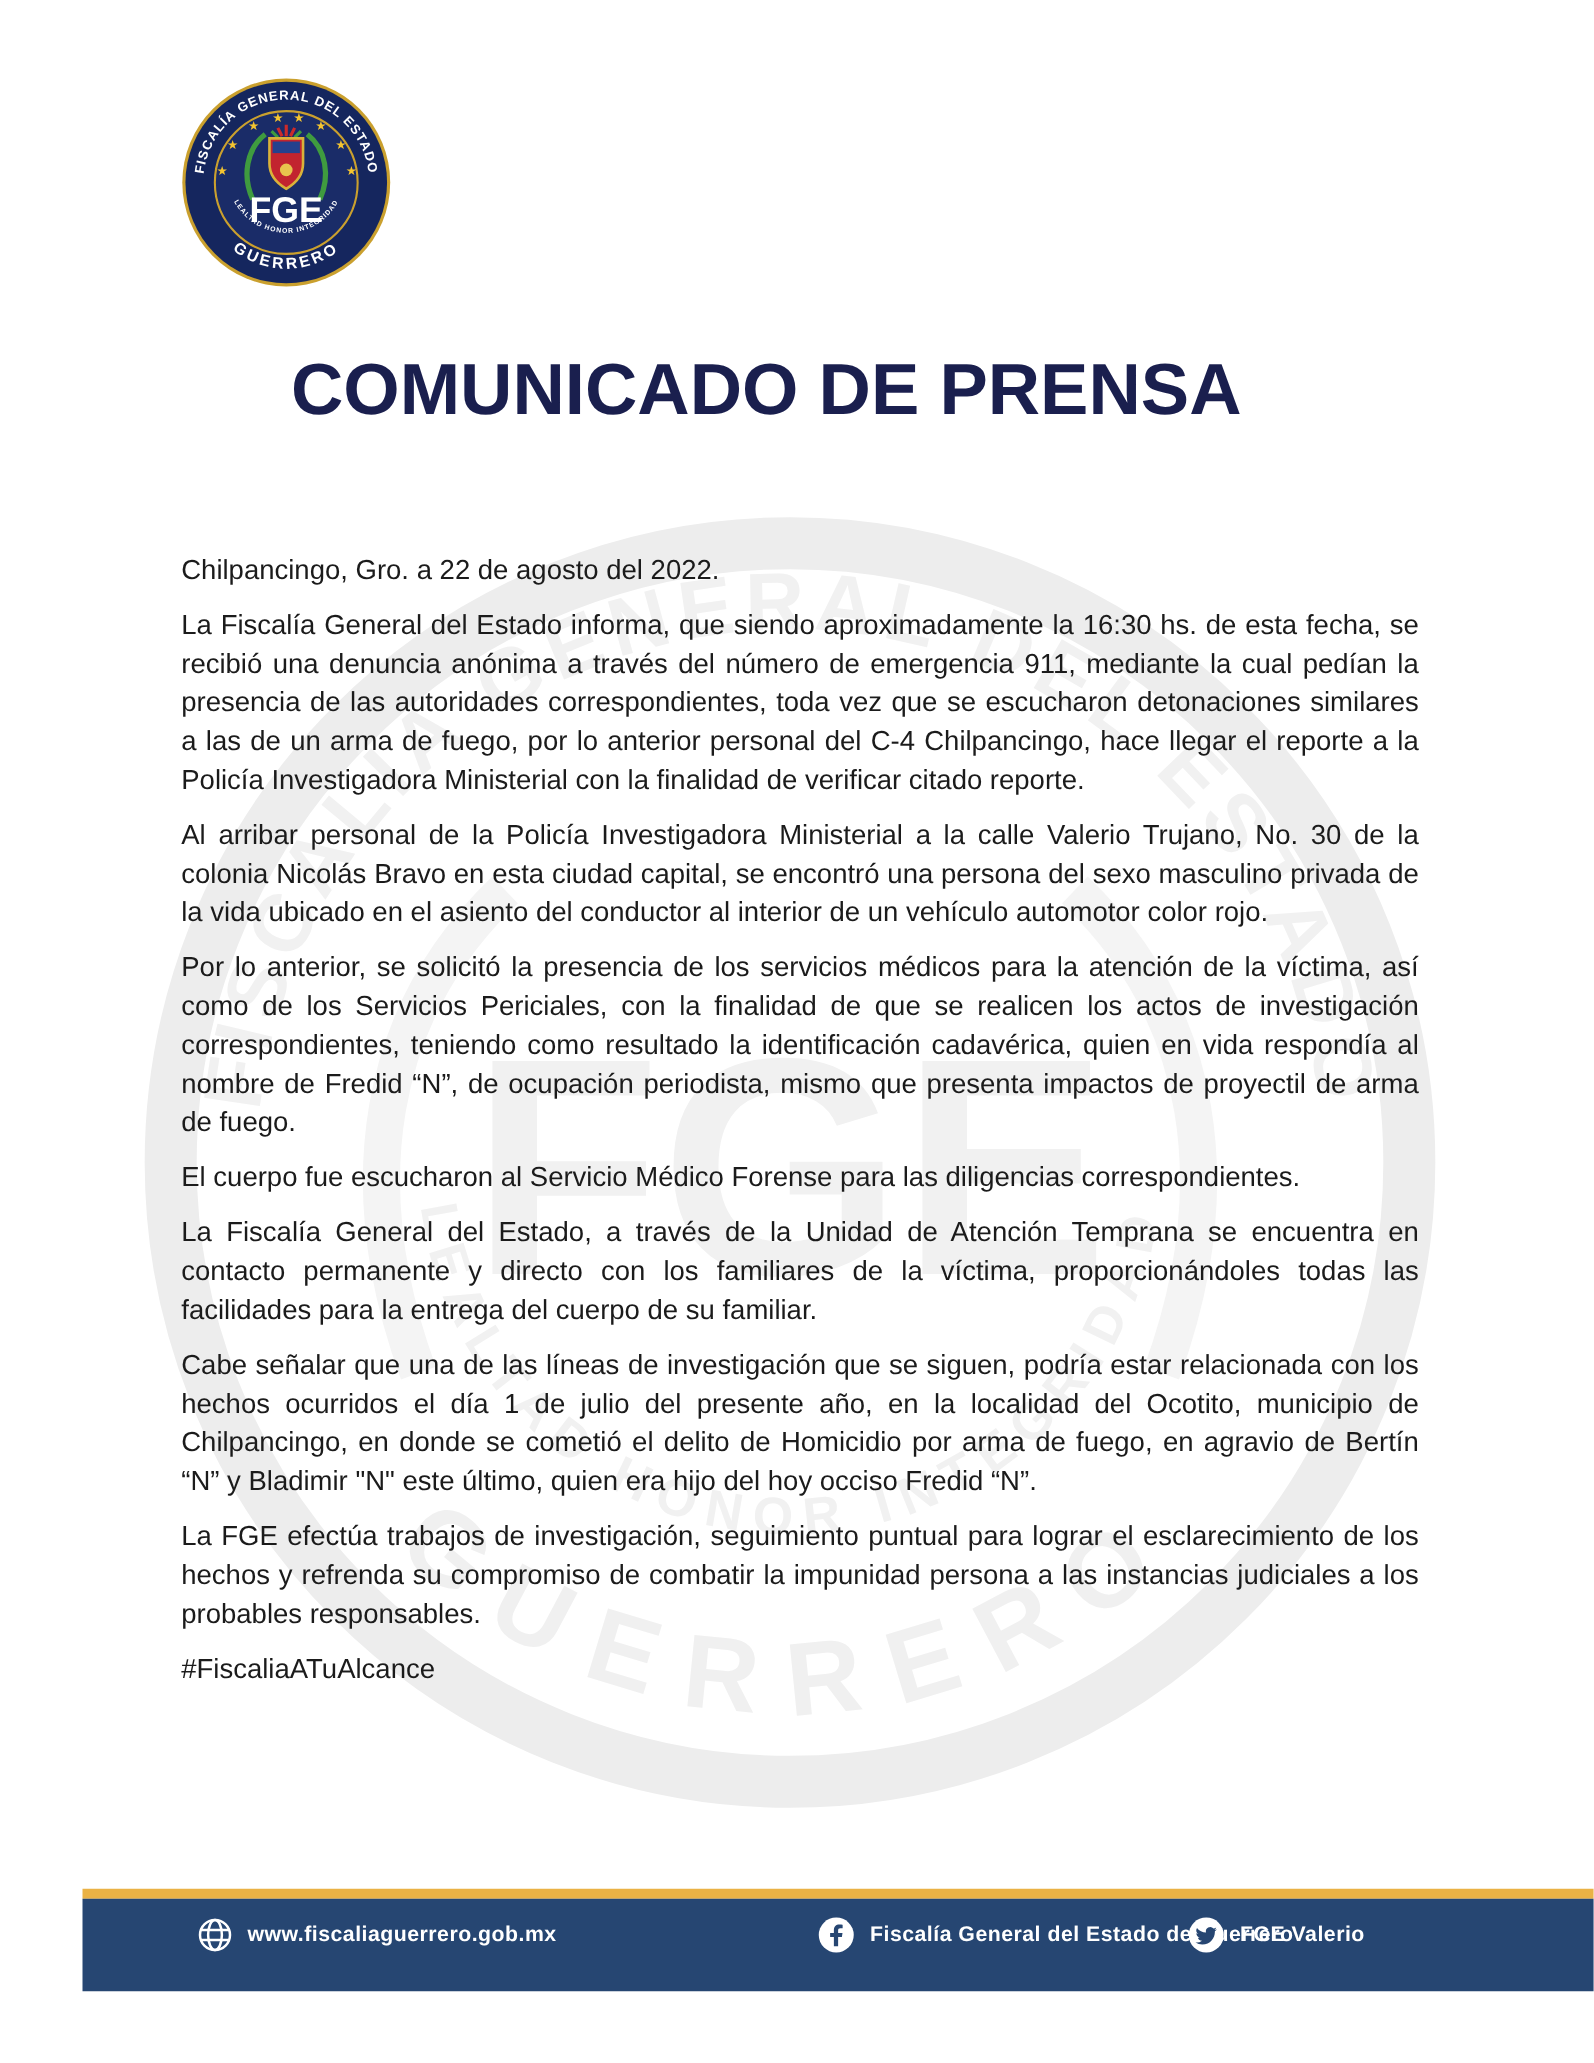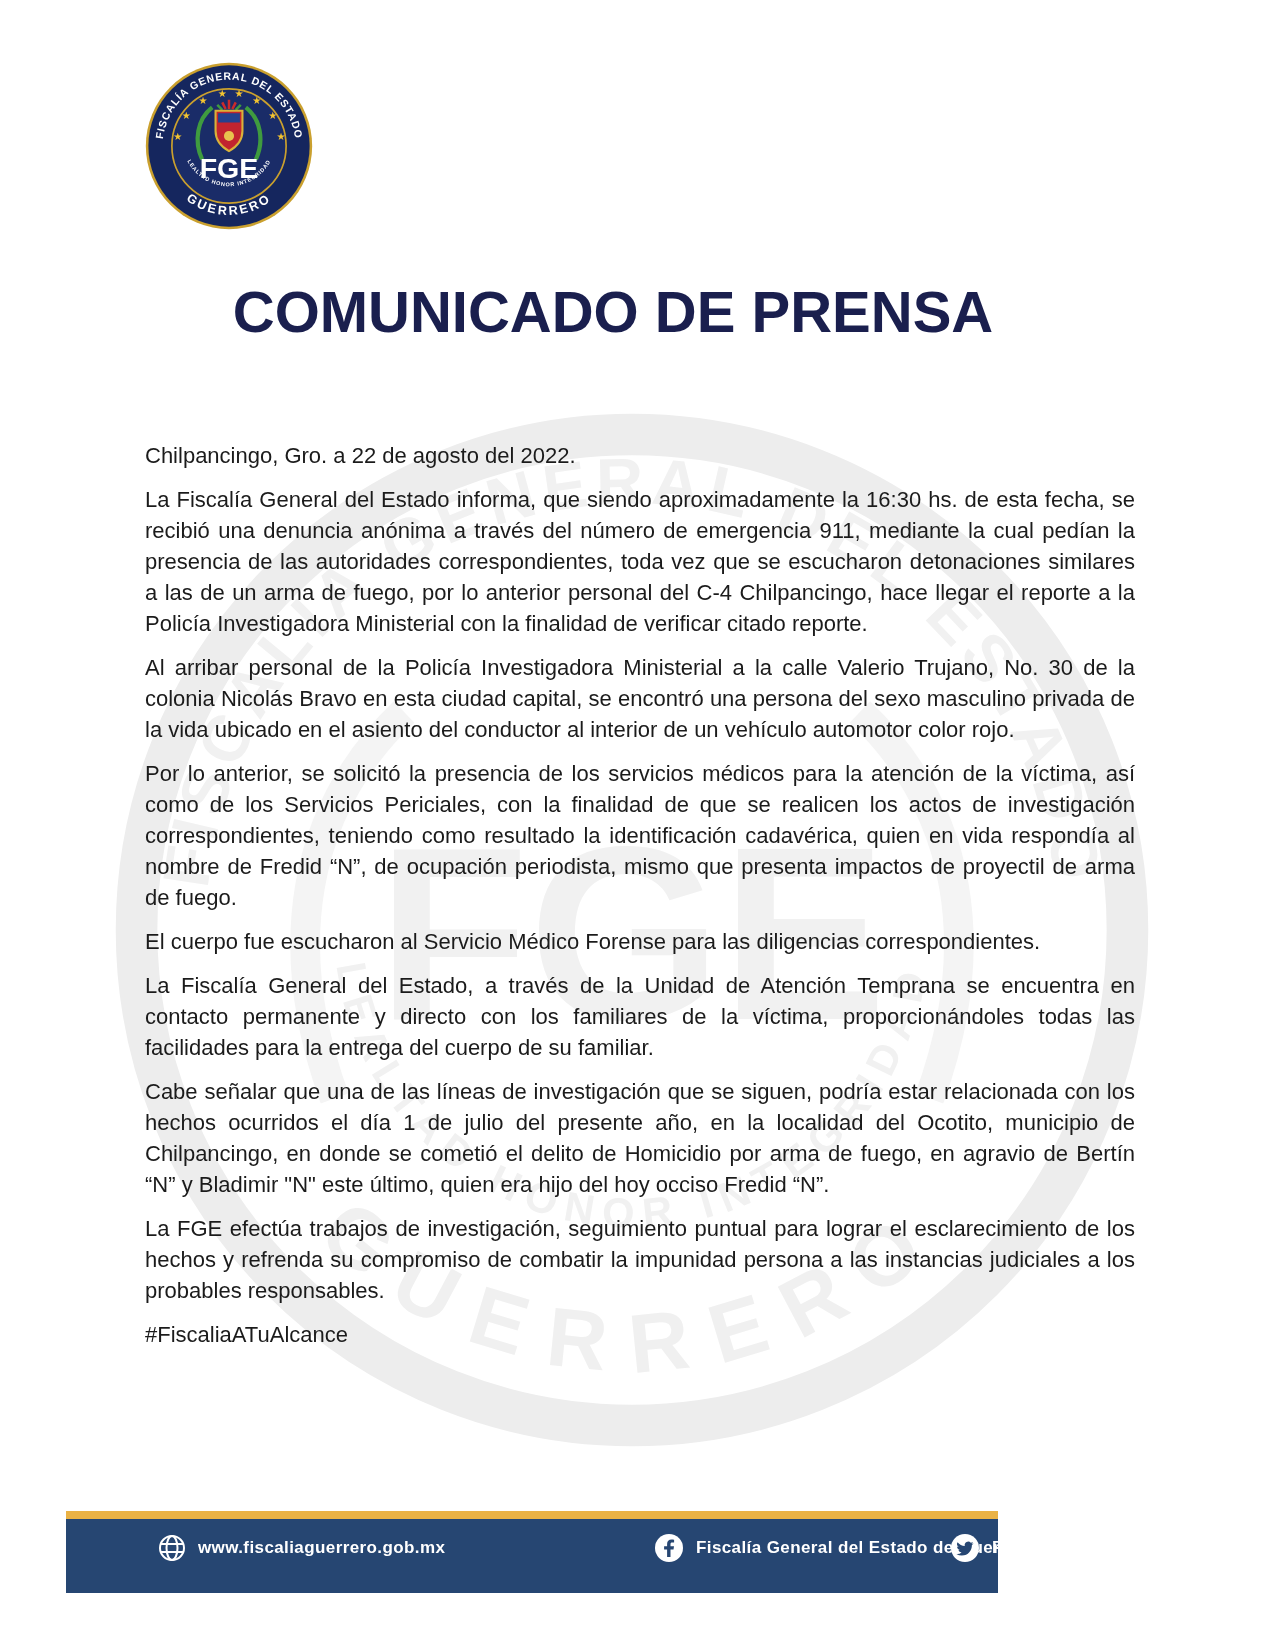--- a/index.html
+++ b/index.html
@@ -56,21 +56,21 @@
     font-size: 22px;
     line-height: 31px;
   }
   .doc-body p { margin-bottom: 13px; }
   .doc-body p.just { text-align: justify; }
   .dateline, .hashtag { text-align: left; }
   
   .footer-bar {
     position: absolute;
     left: 66px; top: 1511px;
-    width: 932px; height: 82px;
+    width: 1210px; height: 82px;
     z-index: 3;
   }
   .footer-gold {
     position: absolute;
     left: 0; top: 0;
     width: 100%; height: 8px;
     background: #eab245;
   }
   .footer-navy {
     position: absolute;

